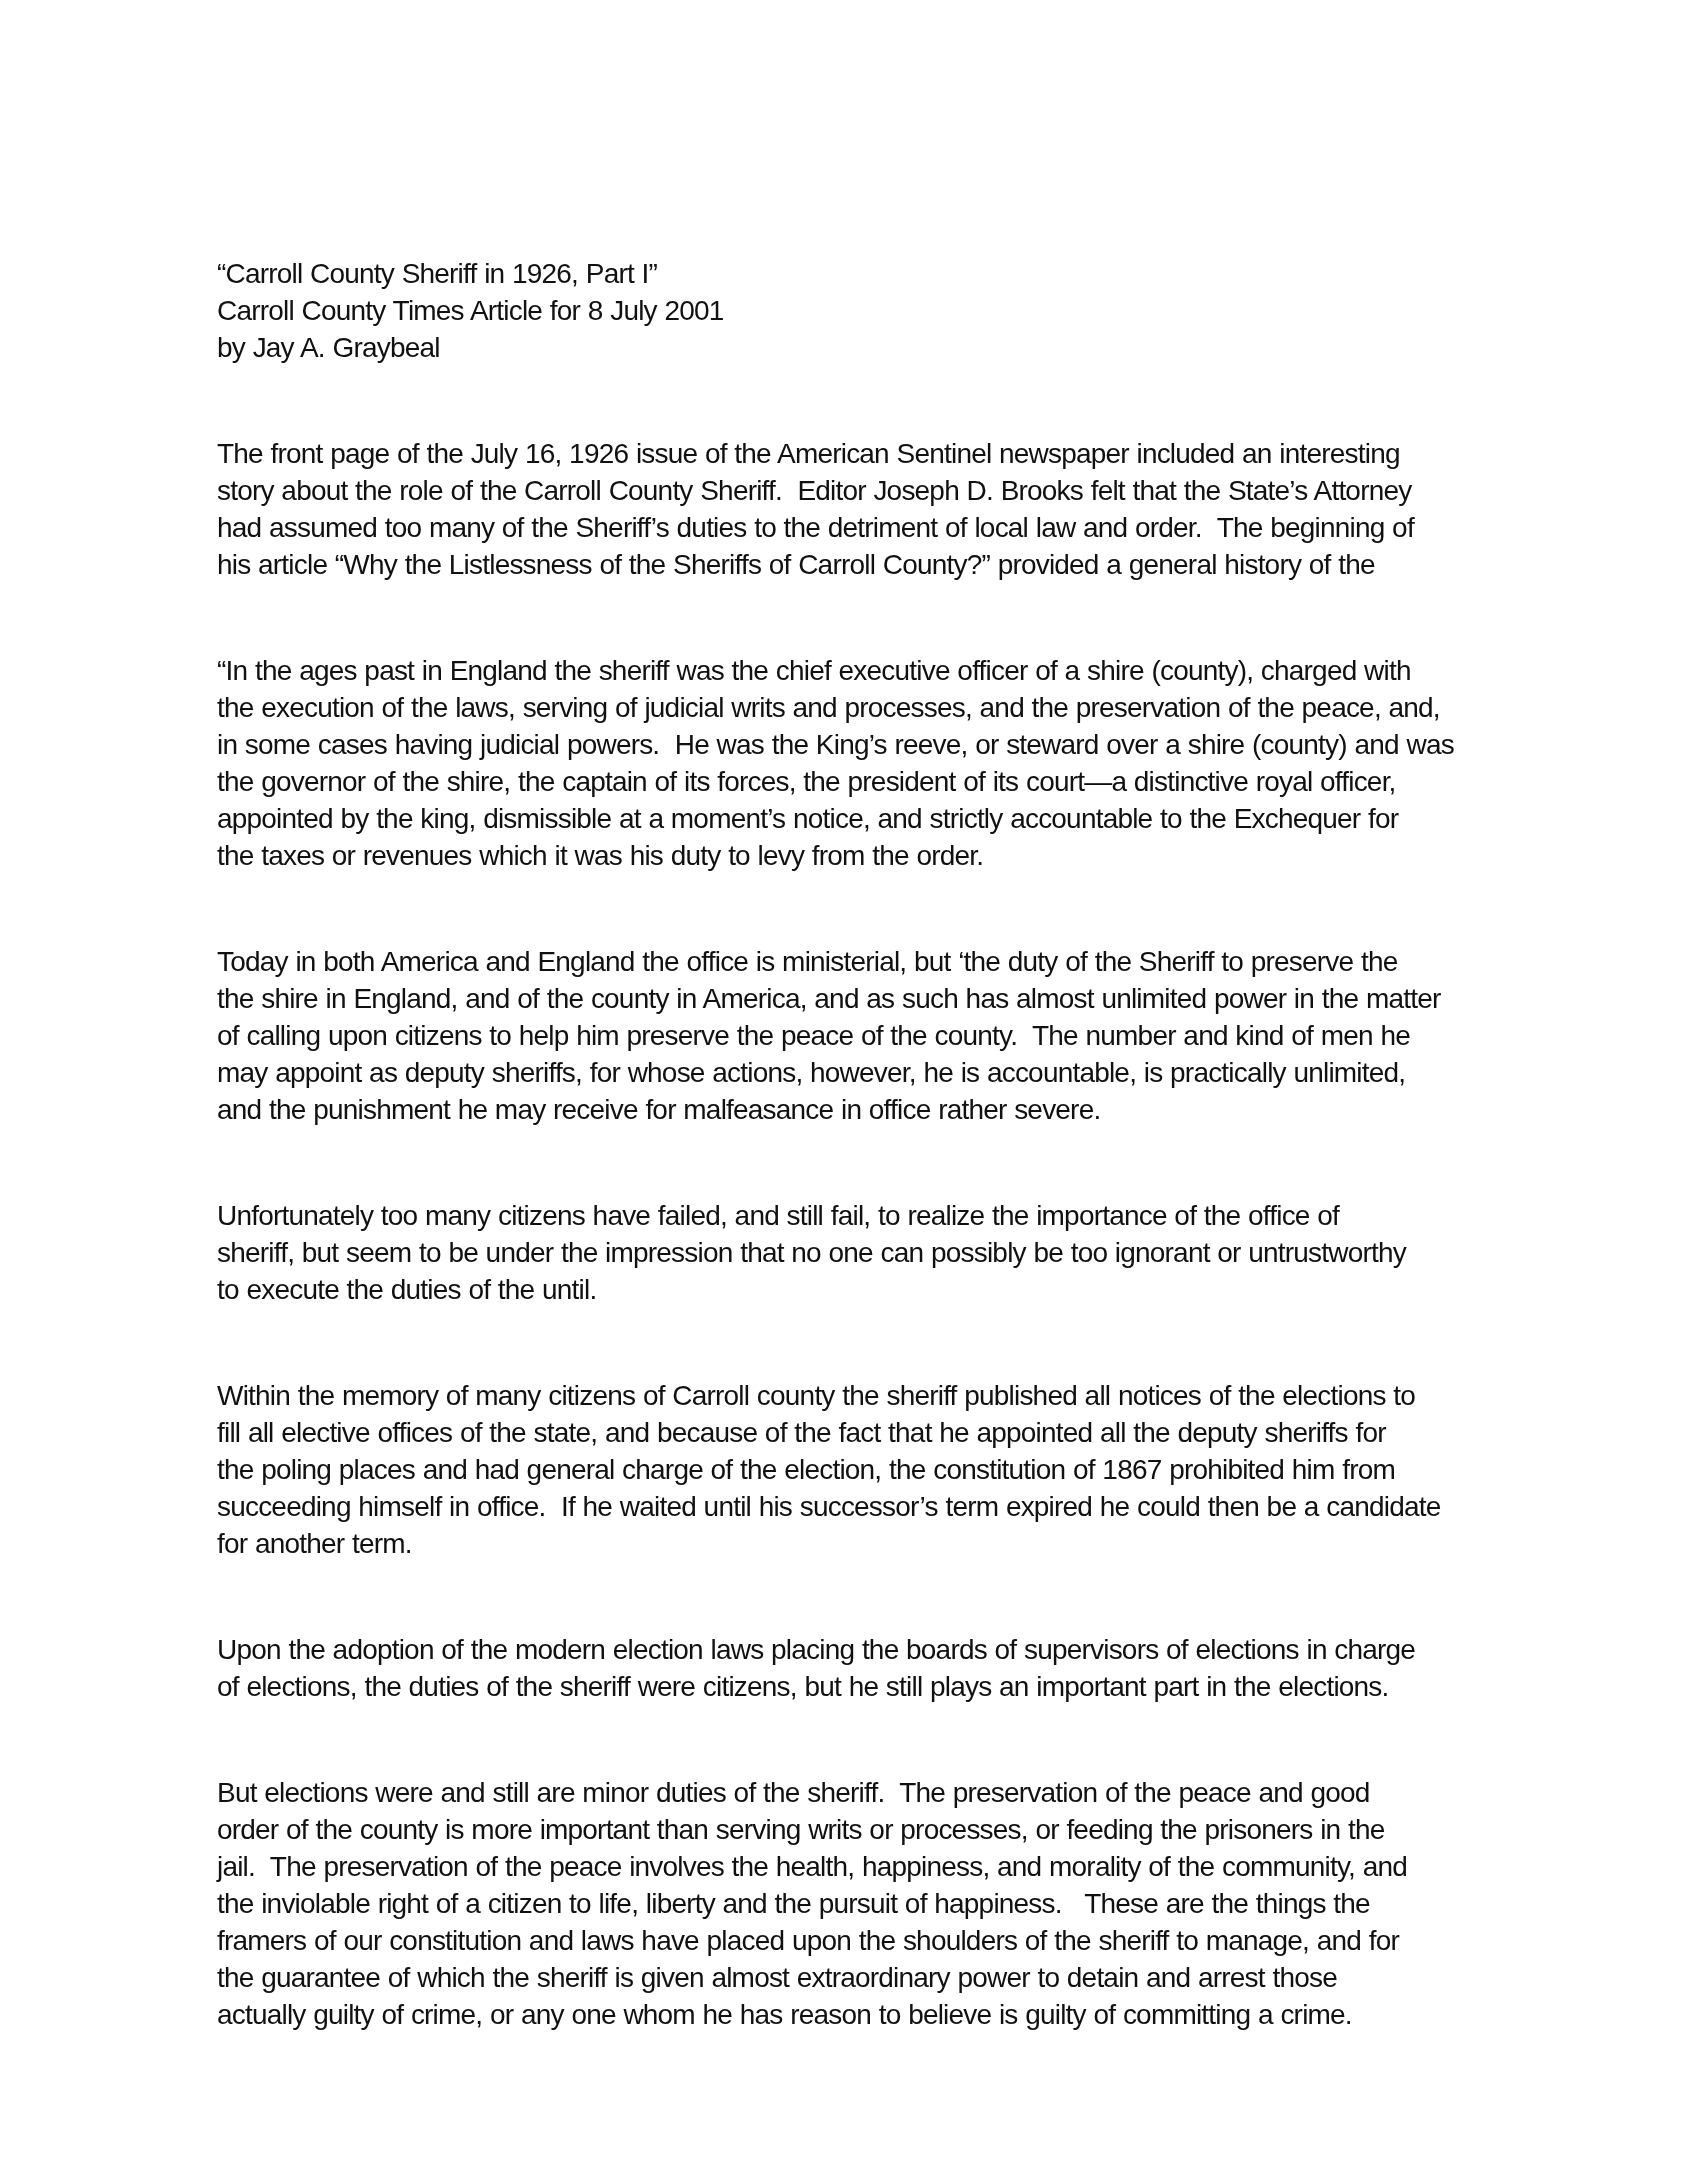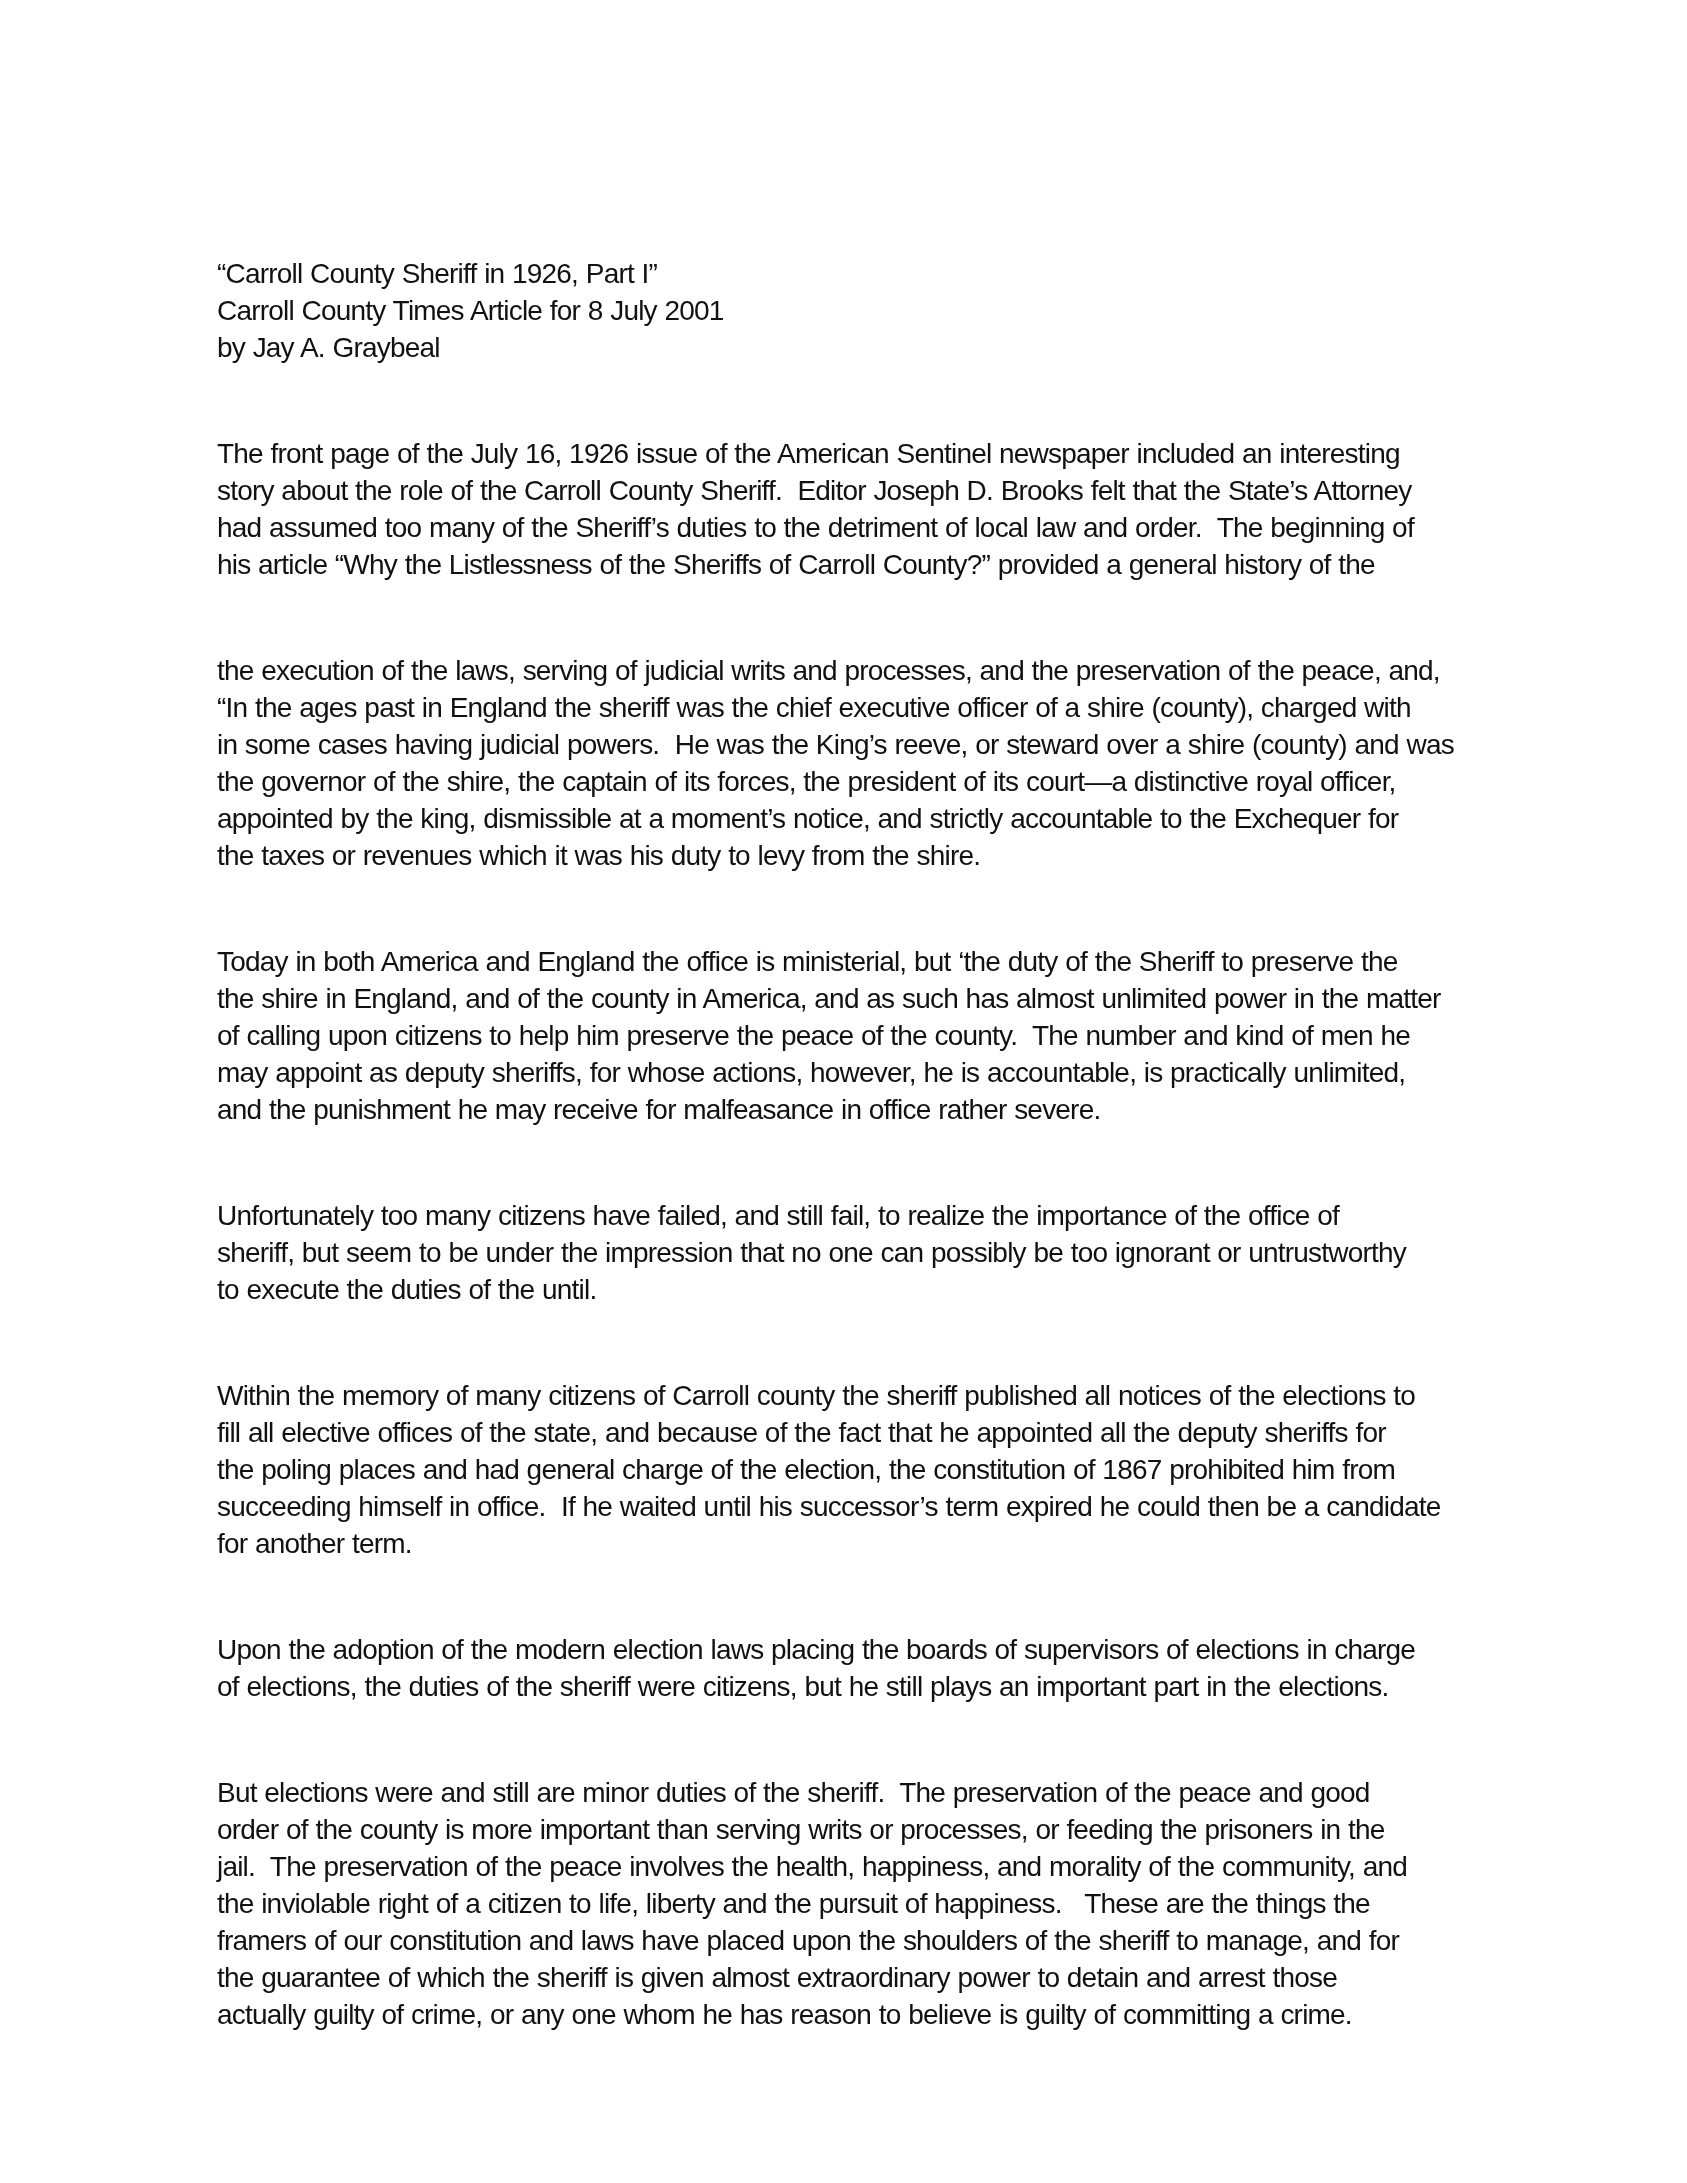--- a/index.html
+++ b/index.html
@@ -54,26 +54,26 @@
   <div class="block">
     <span class="line">The front page of the July 16, 1926 issue of the American Sentinel newspaper included an interesting</span>
     <span class="line">story about the role of the Carroll County Sheriff.  Editor Joseph D. Brooks felt that the State’s Attorney</span>
     <span class="line">had assumed too many of the Sheriff’s duties to the detriment of local law and order.  The beginning of</span>
     <span class="line">his article “Why the Listlessness of the Sheriffs of Carroll County?” provided a general history of the</span>
   </div>
 
   <div class="gap"></div>
 
   <div class="block">
+    <span class="line">“In the ages past in England the sheriff was the chief executive officer of a shire (county), charged with</span>
     <span class="line">the execution of the laws, serving of judicial writs and processes, and the preservation of the peace, and,</span>
-    <span class="line">“In the ages past in England the sheriff was the chief executive officer of a shire (county), charged with</span>
     <span class="line">in some cases having judicial powers.  He was the King’s reeve, or steward over a shire (county) and was</span>
     <span class="line">the governor of the shire, the captain of its forces, the president of its court—a distinctive royal officer,</span>
     <span class="line">appointed by the king, dismissible at a moment’s notice, and strictly accountable to the Exchequer for</span>
-    <span class="line">the taxes or revenues which it was his duty to levy from the shire.</span>
+    <span class="line">the taxes or revenues which it was his duty to levy from the order.</span>
   </div>
 
   <div class="gap"></div>
 
   <div class="block">
     <span class="line">Today in both America and England the office is ministerial, but ‘the duty of the Sheriff to preserve the</span>
     <span class="line">the shire in England, and of the county in America, and as such has almost unlimited power in the matter</span>
     <span class="line">of calling upon citizens to help him preserve the peace of the county.  The number and kind of men he</span>
     <span class="line">may appoint as deputy sheriffs, for whose actions, however, he is accountable, is practically unlimited,</span>
     <span class="line">and the punishment he may receive for malfeasance in office rather severe.</span>

